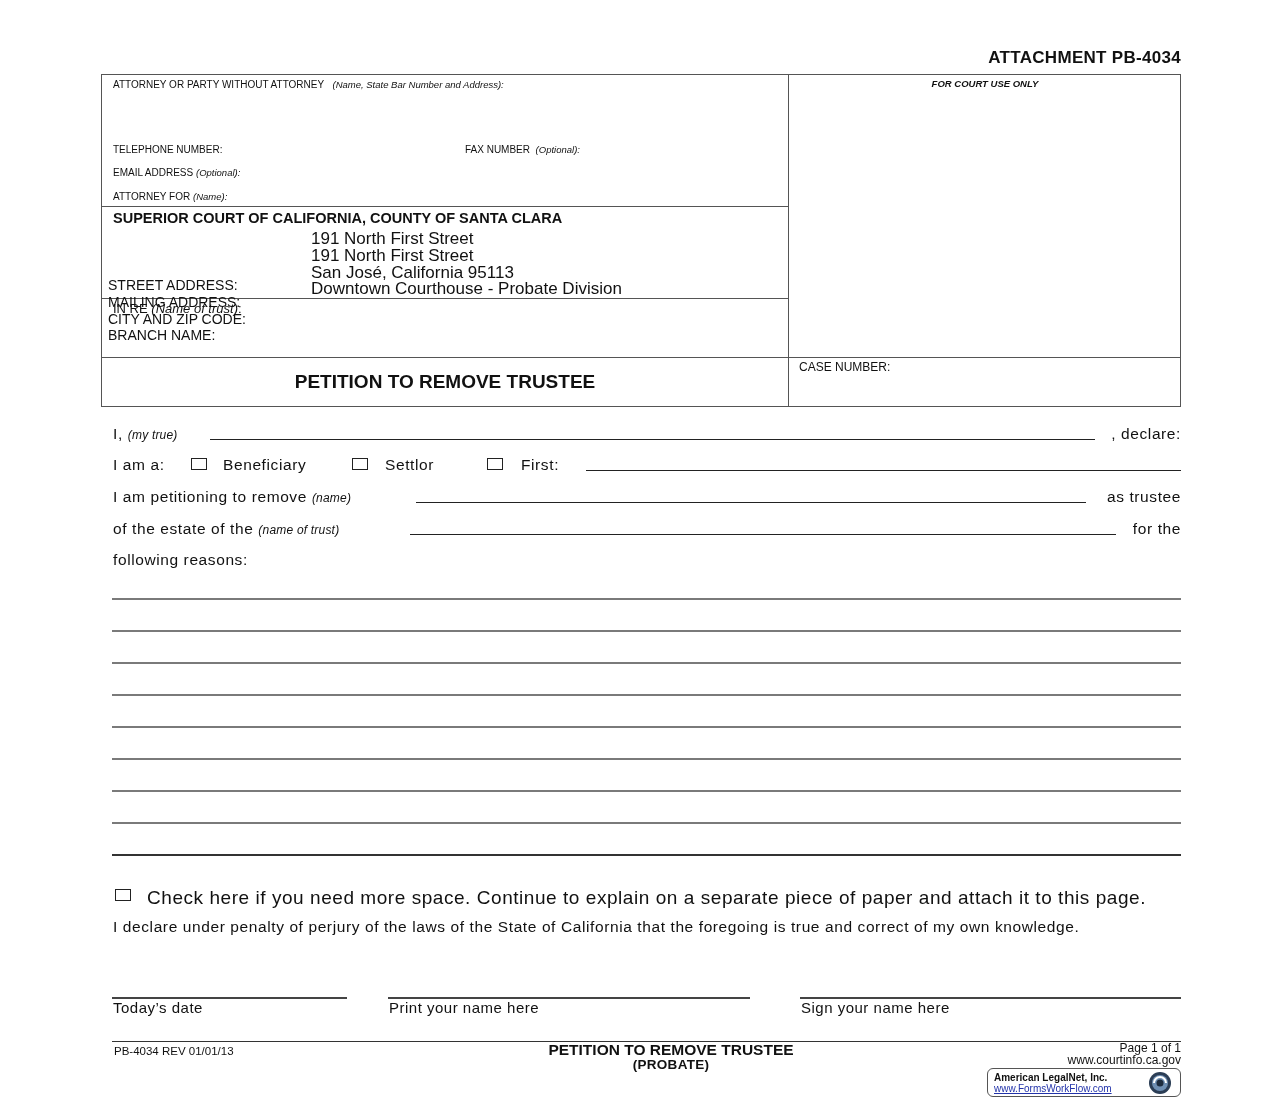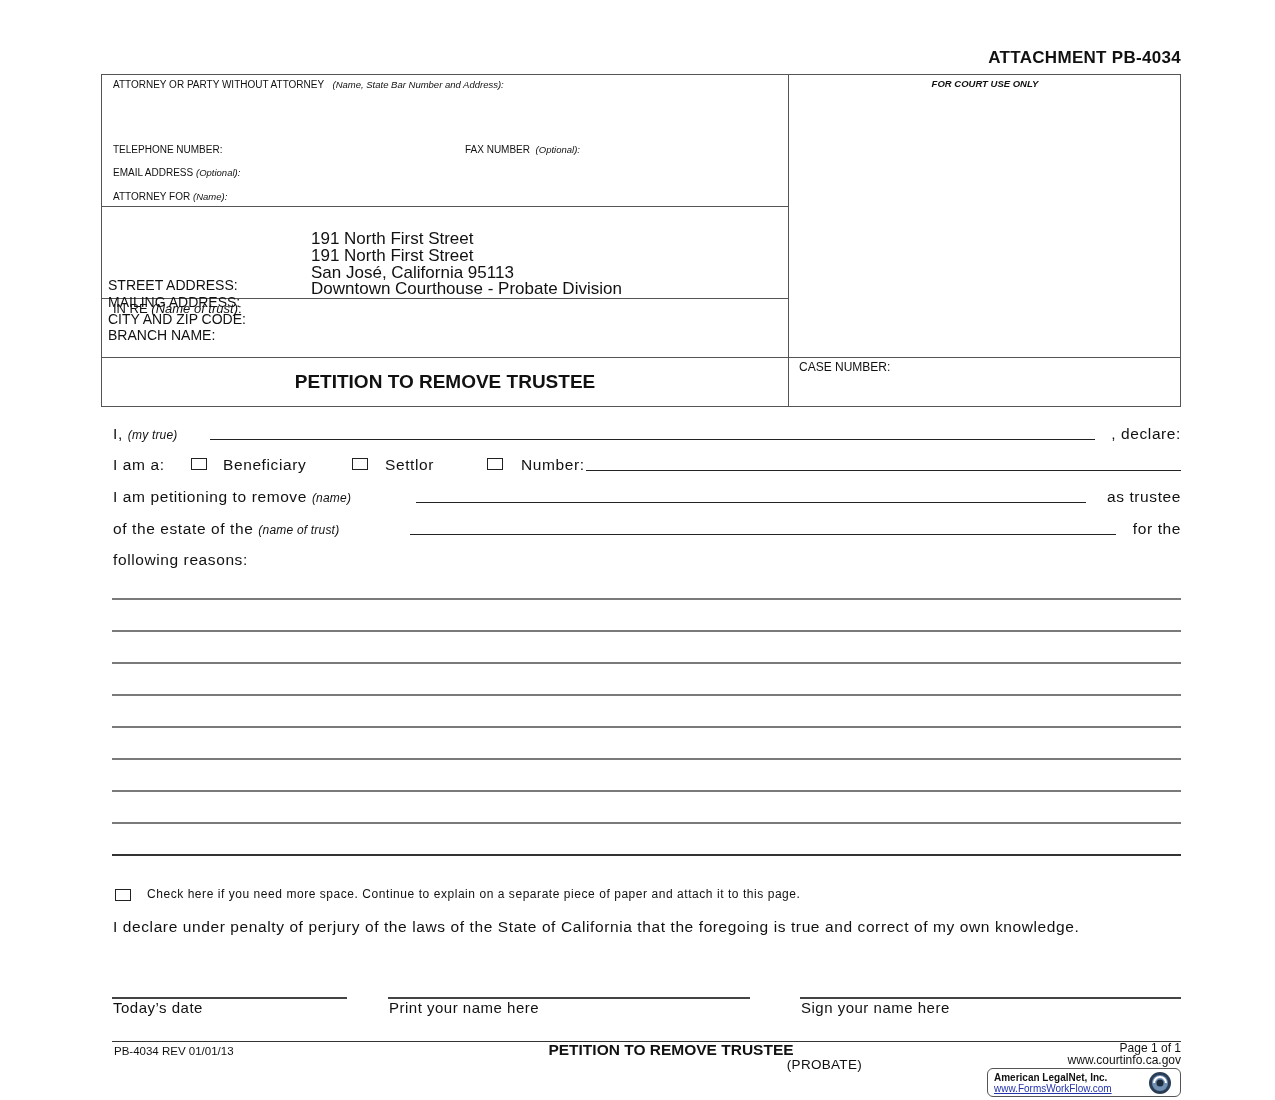--- a/index.html
+++ b/index.html
@@ -48,20 +48,21 @@
   </div>
   <div class="abs small" style="left:11px; top:92px;">
     <span>EMAIL ADDRESS</span>
     <span class="tiny-it">(Optional):</span>
   </div>
   <div class="abs small" style="left:11px; top:116px;">
     <span>ATTORNEY FOR</span>
     <span class="tiny-it">(Name):</span>
   </div>
 
+  <div class="abs" style="left:11px; top:135px; font-weight:bold; font-size:14.5px;">SUPERIOR COURT OF CALIFORNIA, COUNTY OF SANTA CLARA</div>
   <div class="lbl-right" style="left:6px; top:154px;">STREET ADDRESS:</div>
   <div class="val" style="left:209px; top:154px;">191 North First Street</div>
   <div class="lbl-right" style="left:6px; top:171px;">MAILING ADDRESS:</div>
   <div class="val" style="left:209px; top:171px;">191 North First Street</div>
   <div class="lbl-right" style="left:6px; top:188px;">CITY AND ZIP CODE:</div>
   <div class="val" style="left:209px; top:188px;">San José, California  95113</div>
   <div class="lbl-right" style="left:6px; top:204px;">BRANCH NAME:</div>
   <div class="val" style="left:209px; top:204px;">Downtown Courthouse - Probate Division</div>
 
   <div class="abs court-line" style="left:11px; top:226px; font-size:13px;">
@@ -82,21 +83,21 @@
 </div>
 <div class="uline" style="left:210px; top:439px; width:885px;"></div>
 <div class="abs body-text" style="right:94px; top:425px;">, declare:</div>
 
 <div class="abs body-text" style="left:113px; top:456px;">I am a:</div>
 <div class="cb" style="left:191px; top:458px;"></div>
 <div class="abs body-text" style="left:223px; top:456px;">Beneficiary</div>
 <div class="cb" style="left:352px; top:458px;"></div>
 <div class="abs body-text" style="left:385px; top:456px;">Settlor</div>
 <div class="cb" style="left:487px; top:458px;"></div>
-<div class="abs body-text" style="left:521px; top:456px;">Number:</div>
+<div class="abs body-text" style="left:521px; top:456px;">First:</div>
 <div class="uline" style="left:586px; top:470px; width:595px;"></div>
 
 <div class="abs body-text" style="left:113px; top:488px;">
   <span>I am petitioning to remove</span>
   <span class="it-small">(name)</span>
 </div>
 <div class="uline" style="left:416px; top:502px; width:670px;"></div>
 <div class="abs body-text" style="right:94px; top:488px;">as trustee</div>
 
 <div class="abs body-text" style="left:113px; top:520px;">
@@ -112,35 +113,35 @@
 <div class="rline" style="top:630px;"></div>
 <div class="rline" style="top:662px;"></div>
 <div class="rline" style="top:694px;"></div>
 <div class="rline" style="top:726px;"></div>
 <div class="rline" style="top:758px;"></div>
 <div class="rline" style="top:790px;"></div>
 <div class="rline" style="top:822px;"></div>
 <div class="rline" style="top:854px; background:#333;"></div>
 
 <div class="cb" style="left:115px; top:889px;"></div>
-<div class="abs body-text" style="left:147px; top:887px; font-size:12px; letter-spacing:0.55px;">Check here if you need more space.  Continue to explain on a separate piece of paper and attach it to this page.</div>
+<div class="abs body-text" style="left:147px; top:887px; font-size:19px; letter-spacing:0.55px;">Check here if you need more space.  Continue to explain on a separate piece of paper and attach it to this page.</div>
 
 <div class="abs body-text" style="left:113px; top:919px; width:1068px; text-align:justify; line-height:16px;">I declare under penalty of perjury of the laws of the State of California that the foregoing is true and correct of my own knowledge.</div>
 
 <div class="sigline" style="left:112px; width:235px;"></div>
 <div class="siglabel" style="left:113px;text-align:right;">Today’s date</div>
 <div class="sigline" style="left:388px; width:362px;"></div>
 <div class="siglabel" style="left:389px;">Print your name here</div>
 <div class="sigline" style="left:800px; width:381px;"></div>
 <div class="siglabel" style="left:801px;">Sign your name here</div>
 
 <div class="abs footer-rule"></div>
 <div class="abs" style="left:114px; top:1045px; font-size:11.5px;">PB-4034 REV 01/01/13</div>
 <div class="abs" style="left:480px; top:1041px; width:382px; text-align:center; font-weight:bold; font-size:15.5px;">PETITION TO REMOVE TRUSTEE</div>
-<div class="abs" style="left:480px; top:1057px; width:382px; text-align:right; font-size:13.5px; letter-spacing:0.3px;">(PROBATE)</div>
+<div class="abs" style="left:480px; top:1057px; width:382px; text-align:center; font-size:13.5px; letter-spacing:0.3px;font-weight:bold;">(PROBATE)</div>
 <div class="abs" style="right:94px; top:1041px; font-size:12px; text-align:right;">Page 1 of 1</div>
 <div class="abs" style="right:94px; top:1053px; font-size:12px; text-align:right;">www.courtinfo.ca.gov</div>
 
 <div class="abs logo">
   <div class="abs" style="left:6px; top:3px; font-size:10px; font-weight:bold;">American LegalNet, Inc.</div>
   <div class="abs" style="left:6px; top:14px; font-size:10px; color:#2233aa; text-decoration:underline;">www.FormsWorkFlow.com</div>
   <div class="abs" style="left:158px; top:2px;">
     <svg width="28" height="24" viewBox="0 0 28 24">
       <circle cx="14" cy="12" r="11" fill="#2b3d55"></circle>
       <circle cx="14" cy="12" r="8" fill="#6f8fb3"></circle>

